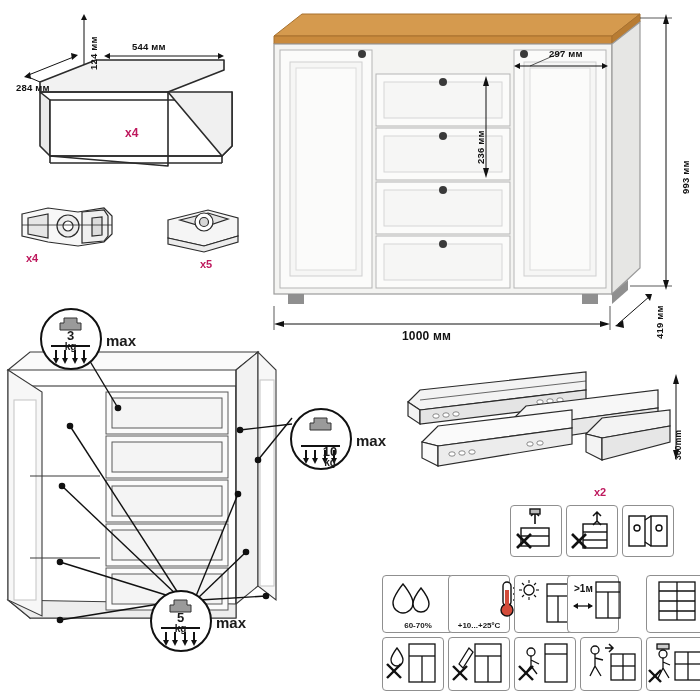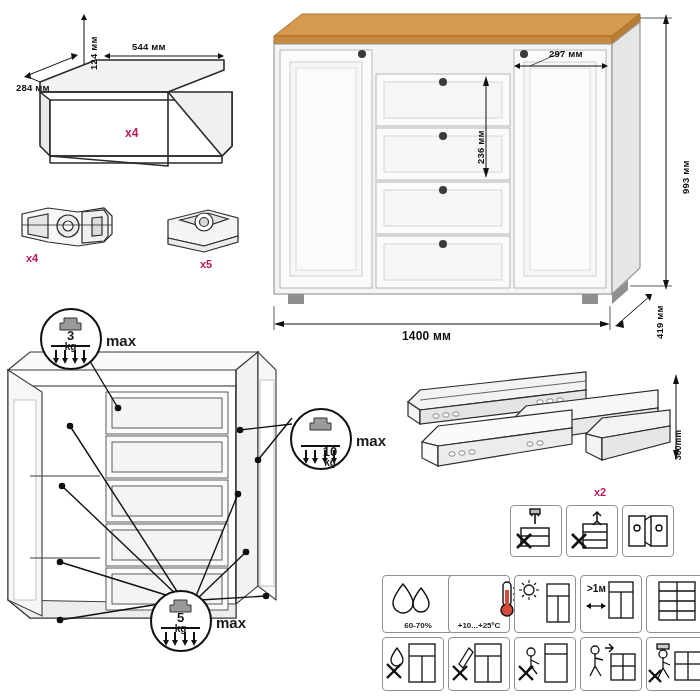--- a/index.html
+++ b/index.html
@@ -199,21 +199,21 @@
     <g stroke="#111" stroke-width="1" fill="none">
       <line x1="356" y1="320" x2="388" y2="292"></line>
       <path d="M361,316 L353,322 L362,324" fill="#111" stroke="none"></path>
       <path d="M383,290 L390,290 L388,297" fill="#111" stroke="none"></path>
     </g>
   </svg>
 
   <div class="abs dim rot90" style="left:418px;top:190px;">993 мм</div>
   <div class="abs dim" style="left:287px;top:44px;">297 мм</div>
   <div class="abs dim rot90" style="left:213px;top:160px;">236 мм</div>
-  <div class="abs dim big" style="left:140px;top:325px;">1400 мм</div>
+  <div class="abs dim big" style="left:140px;top:325px;">1000 мм</div>
   <div class="abs dim rot90" style="left:392px;top:335px;">419 мм</div>
 </div>
 
 <div class="abs" id="loads">
   <svg width="330" height="400" viewBox="0 0 330 400">
 
     <g stroke="#3a3a3a" stroke-width="1.1" fill="#ffffff">
 
       <polygon points="8,70 30,52 258,52 236,70" fill="#fafafa"></polygon>
 
@@ -480,21 +480,21 @@
           <line x1="19" y1="9" x2="21" y2="7"></line>
             <line x1="7" y1="21" x2="9" y2="19"></line>
         </g>
         <rect x="32" y="8" width="22" height="38"></rect>
         <line x1="32" y1="20" x2="54" y2="20"></line>
         <line x1="43" y1="20" x2="43" y2="46"></line>
       </g>
     </svg>
   </div>
 
-  <div class="pbox" style="left:198px;top:70px;width:62px;height:58px;text-align:right;">
+  <div class="pbox" style="left:185px;top:70px;width:52px;height:58px;text-align:right;">
     <svg width="60" height="46" viewBox="0 0 60 46">
       <g stroke="#111" stroke-width="1.3" fill="none">
         <rect x="28" y="6" width="24" height="36"></rect>
         <line x1="28" y1="16" x2="52" y2="16"></line>
         <line x1="40" y1="16" x2="40" y2="42"></line>
         <line x1="6" y1="30" x2="24" y2="30"></line>
         <path d="M10,27 L5,30 L10,33" fill="#111" stroke="none"></path>
         <path d="M20,27 L25,30 L20,33" fill="#111" stroke="none"></path>
       </g>
       <text x="6" y="16" font-size="10" font-family="Liberation Sans, sans-serif" font-weight="bold" fill="#111">&gt;1м</text>

